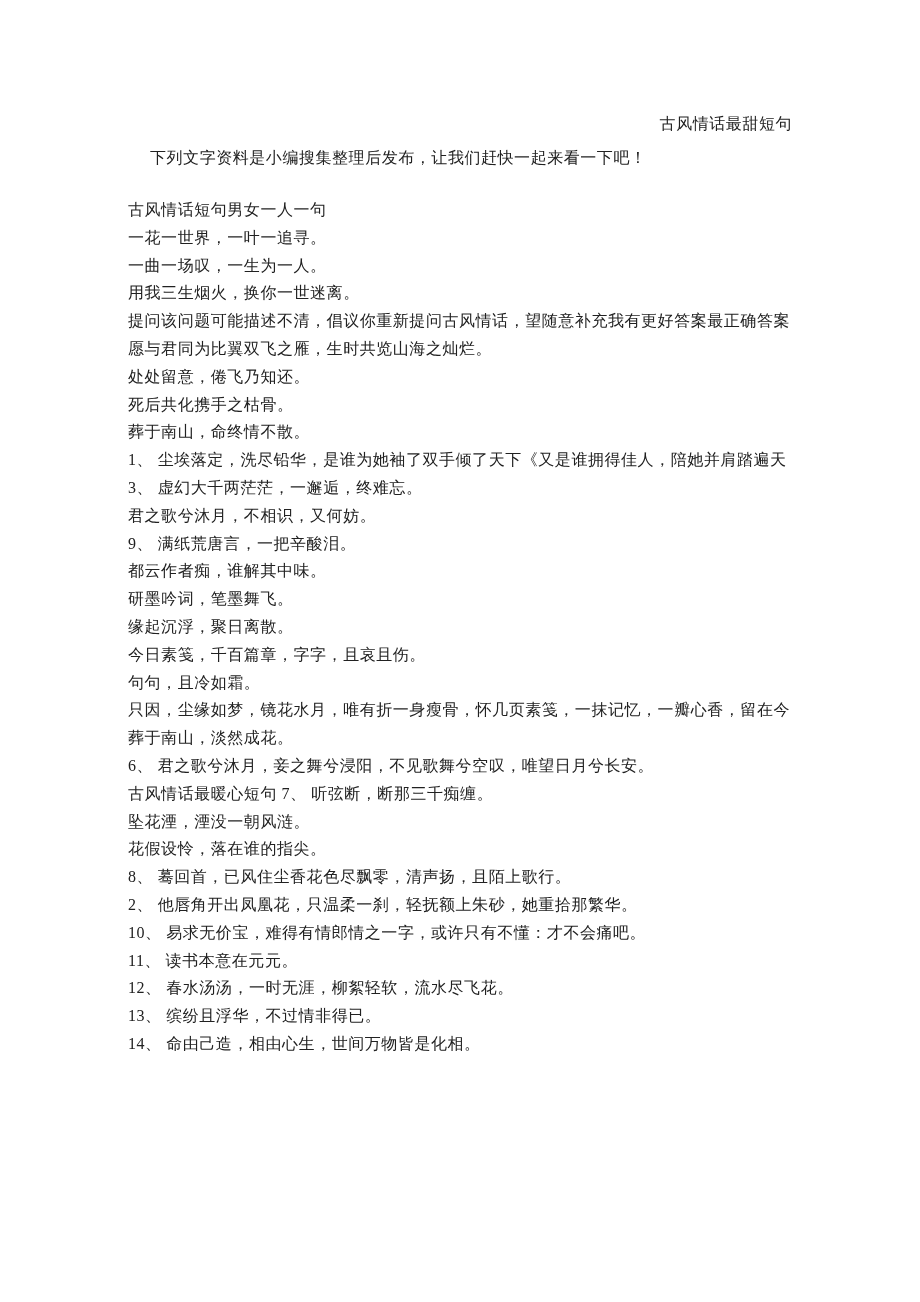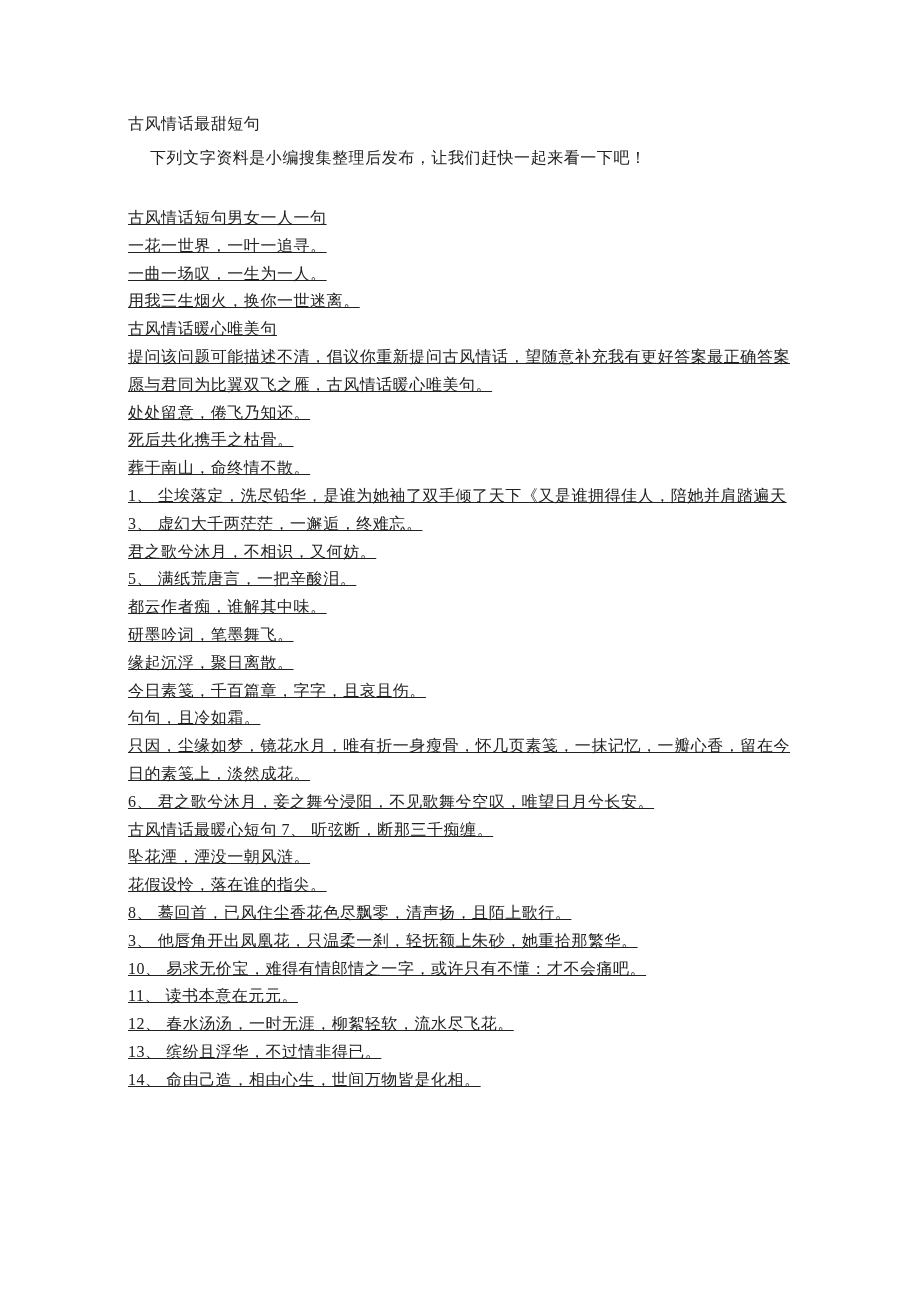--- a/index.html
+++ b/index.html
@@ -19,73 +19,71 @@
     padding: 110px 128px 0 128px;
     background: #ffffff;
     font-family: "Liberation Serif", "DejaVu Serif", serif;
     font-size: 16px;
     color: #212121;
     letter-spacing: 0.55px;
   }
   .doc-title {
     height: 28px;
     line-height: 28px;
-    text-align: left;
+    text-align: right;
     white-space: nowrap;
   }
   .intro {
     margin: 6px 0 0 0;
     height: 28px;
     line-height: 28px;
     text-indent: 22px;
     white-space: nowrap;
   }
   .doc-body {
-    margin-top: 32px;
-    text-decoration: underline;
+    margin-top: 24px;
   }
   .doc-body .line {
     height: 27.8px;
     line-height: 27.8px;
     white-space: nowrap;
   }
 </style>
 </head>
 <body>
 
 <div class="page">
   <div class="doc-title">古风情话最甜短句</div>
   <p class="intro">下列文字资料是小编搜集整理后发布，让我们赶快一起来看一下吧！</p>
   <div class="doc-body" id="doc-body">
       <div class="line">古风情话短句男女一人一句</div>
       <div class="line">一花一世界，一叶一追寻。</div>
       <div class="line">一曲一场叹，一生为一人。</div>
       <div class="line">用我三生烟火，换你一世迷离。</div>
-      <div class="line">古风情话暖心唯美句</div>
       <div class="line">提问该问题可能描述不清，倡议你重新提问古风情话，望随意补充我有更好答案最正确答案</div>
-      <div class="line">愿与君同为比翼双飞之雁，古风情话暖心唯美句。</div>
+      <div class="line">愿与君同为比翼双飞之雁，生时共览山海之灿烂。</div>
       <div class="line">处处留意，倦飞乃知还。</div>
       <div class="line">死后共化携手之枯骨。</div>
       <div class="line">葬于南山，命终情不散。</div>
       <div class="line">1、 尘埃落定，洗尽铅华，是谁为她袖了双手倾了天下《又是谁拥得佳人，陪她并肩踏遍天</div>
       <div class="line">3、 虚幻大千两茫茫，一邂逅，终难忘。</div>
       <div class="line">君之歌兮沐月，不相识，又何妨。</div>
-      <div class="line">5、 满纸荒唐言，一把辛酸泪。</div>
+      <div class="line">9、 满纸荒唐言，一把辛酸泪。</div>
       <div class="line">都云作者痴，谁解其中味。</div>
       <div class="line">研墨吟词，笔墨舞飞。</div>
       <div class="line">缘起沉浮，聚日离散。</div>
       <div class="line">今日素笺，千百篇章，字字，且哀且伤。</div>
       <div class="line">句句，且冷如霜。</div>
       <div class="line">只因，尘缘如梦，镜花水月，唯有折一身瘦骨，怀几页素笺，一抹记忆，一瓣心香，留在今</div>
-      <div class="line">日的素笺上，淡然成花。</div>
+      <div class="line">葬于南山，淡然成花。</div>
       <div class="line">6、 君之歌兮沐月，妾之舞兮浸阳，不见歌舞兮空叹，唯望日月兮长安。</div>
       <div class="line">古风情话最暖心短句 7、 听弦断，断那三千痴缠。</div>
       <div class="line">坠花湮，湮没一朝风涟。</div>
       <div class="line">花假设怜，落在谁的指尖。</div>
       <div class="line">8、 蓦回首，已风住尘香花色尽飘零，清声扬，且陌上歌行。</div>
-      <div class="line">3、 他唇角开出凤凰花，只温柔一刹，轻抚额上朱砂，她重拾那繁华。</div>
+      <div class="line">2、 他唇角开出凤凰花，只温柔一刹，轻抚额上朱砂，她重拾那繁华。</div>
       <div class="line">10、 易求无价宝，难得有情郎情之一字，或许只有不懂：才不会痛吧。</div>
       <div class="line">11、 读书本意在元元。</div>
       <div class="line">12、 春水汤汤，一时无涯，柳絮轻软，流水尽飞花。</div>
       <div class="line">13、 缤纷且浮华，不过情非得已。</div>
       <div class="line">14、 命由己造，相由心生，世间万物皆是化相。</div>
     </div>
 </div>
 
 </body></html>

